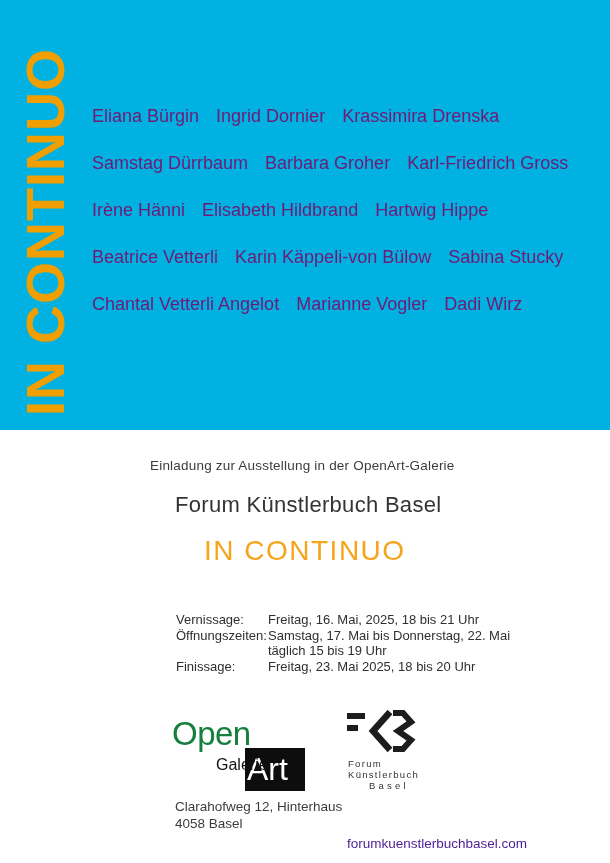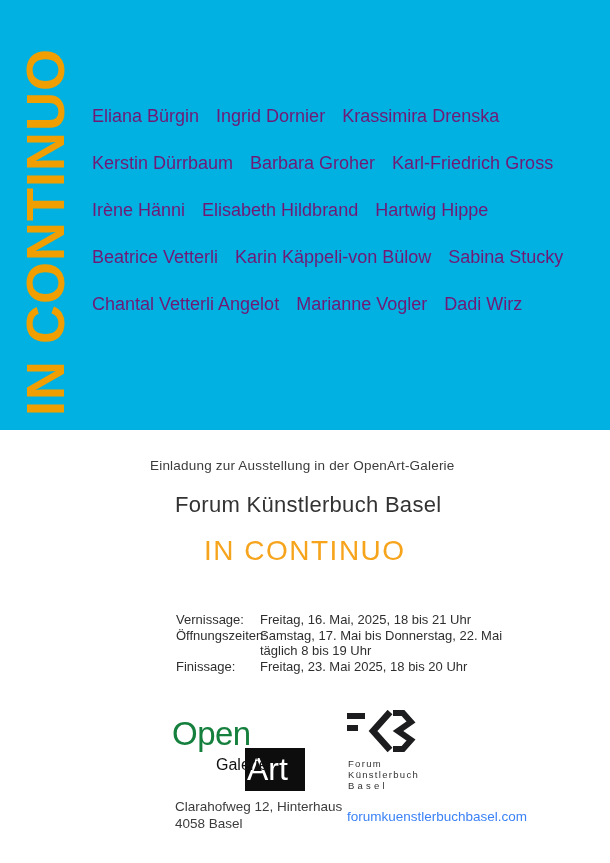--- a/index.html
+++ b/index.html
@@ -44,62 +44,62 @@
   .exhibition-title {
     position:absolute; left:204px; top:535px;
     font-size:28px; color:#F7A41D; letter-spacing:1.5px;
   }
 
   
   .schedule {
     position:absolute; left:176px; top:612px;
     display:grid; grid-template-columns:84px auto;
     font-size:13px; line-height:15.5px; color:#2f2f2f;
-    column-gap:0; white-space:nowrap;
+    column-gap:8px; white-space:nowrap;
   }
 
   
   .openart-logo { position:absolute; left:172px; top:710px; width:145px; height:62px; }
   .openart-word   { position:absolute; left:0; top:2px; font-size:33px; line-height:43px; color:#15803d; letter-spacing:-0.5px; }
   .openart-box    { position:absolute; left:73px; top:2px; width:60px; height:43px; background:#0d0d0d;
                     display:flex; align-items:center;margin-top:36px; }
   .openart-box span { color:#ffffff; font-size:32px; line-height:43px; padding-left:2px; }
   .openart-sub    { position:absolute; left:44px; top:46px; font-size:16px; font-weight:500; color:#111111; }
 
   .fkb-logo { position:absolute; left:347px; top:710px; width:110px; height:85px; }
   .fkb-glyph { position:absolute; left:0; top:0; }
   .fkb-text { position:absolute; left:1px; top:48px; font-size:9.5px; line-height:11px; color:#333333; }
   .fkb-text .l { letter-spacing:1.3px; }
-  .fkb-text .l.basel { letter-spacing:3.2px; }
+  .fkb-text .l.basel { letter-spacing:3.2px;margin-left:21px; }
 
   
   .footer-address {
     position:absolute; left:175px; top:799px;
     font-size:13.5px; line-height:16.5px; color:#3c3c3c;
   }
   .footer-web {
-    position:absolute; left:347px; top:809px;
-    font-size:13.5px; color:#3b82f6;
+    position:absolute; left:347px; top:836px;
+    font-size:13.5px; color:#4c1d95;
   }
 </style>
 </head>
 <body>
 
 <div class="poster">
 
   <div class="banner">
     <div class="vertical-title">IN CONTINUO</div>
 
     <div class="artist-row r0">
       <span>Eliana Bürgin</span>
       <span>Ingrid Dornier</span>
       <span>Krassimira Drenska</span>
     </div>
     <div class="artist-row r1">
-      <span>Kerstin Dürrbaum</span>
+      <span>Samstag Dürrbaum</span>
       <span>Barbara Groher</span>
       <span>Karl-Friedrich Gross</span>
     </div>
     <div class="artist-row r2">
       <span>Irène Hänni</span>
       <span>Elisabeth Hildbrand</span>
       <span>Hartwig Hippe</span>
     </div>
     <div class="artist-row r3">
       <span>Beatrice Vetterli</span>
@@ -116,21 +116,21 @@
   <div class="intro">Einladung zur Ausstellung in der OpenArt-Galerie</div>
   <div class="organizer">Forum Künstlerbuch Basel</div>
   <div class="exhibition-title">IN CONTINUO</div>
 
   <div class="schedule">
     <div>Vernissage:</div>
     <div>Freitag, 16. Mai, 2025, 18 bis 21 Uhr</div>
     <div>Öffnungszeiten:</div>
     <div>Samstag, 17. Mai bis Donnerstag, 22. Mai</div>
     <div></div>
-    <div>täglich 8 bis 19 Uhr</div>
+    <div>täglich 15 bis 19 Uhr</div>
     <div>Finissage:</div>
     <div>Freitag, 23. Mai 2025, 18 bis 20 Uhr</div>
   </div>
 
   <div class="openart-logo">
     <span class="openart-word">Open</span>
     <span class="openart-box">
       <span>Art</span>
     </span>
     <span class="openart-sub">Galerie</span>

